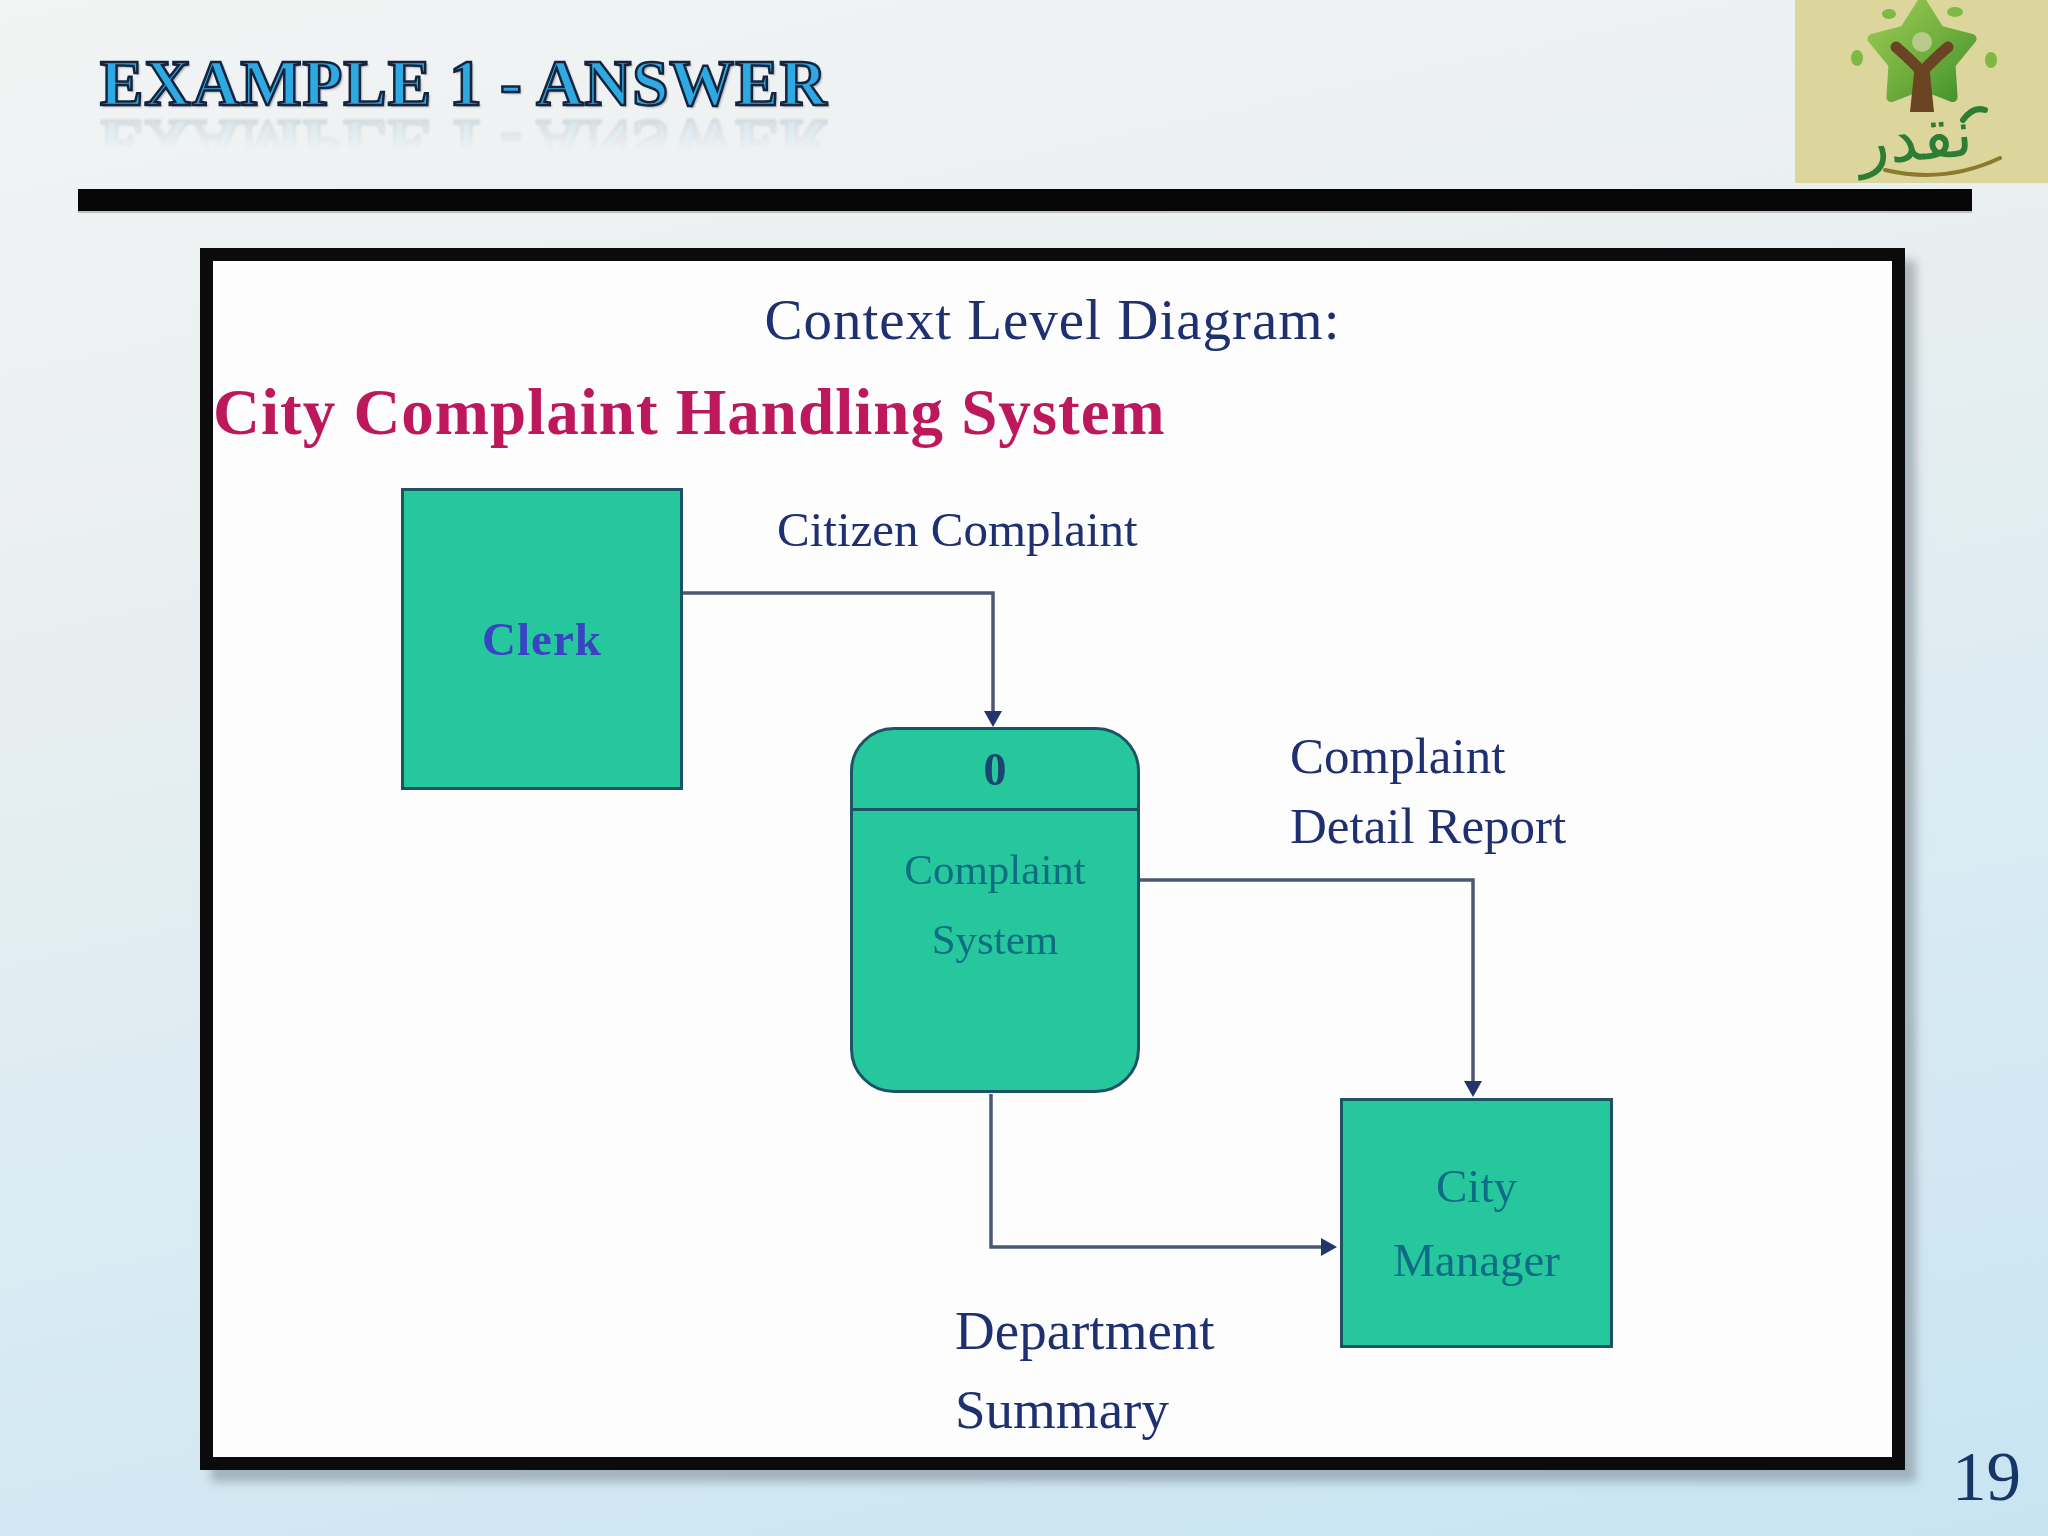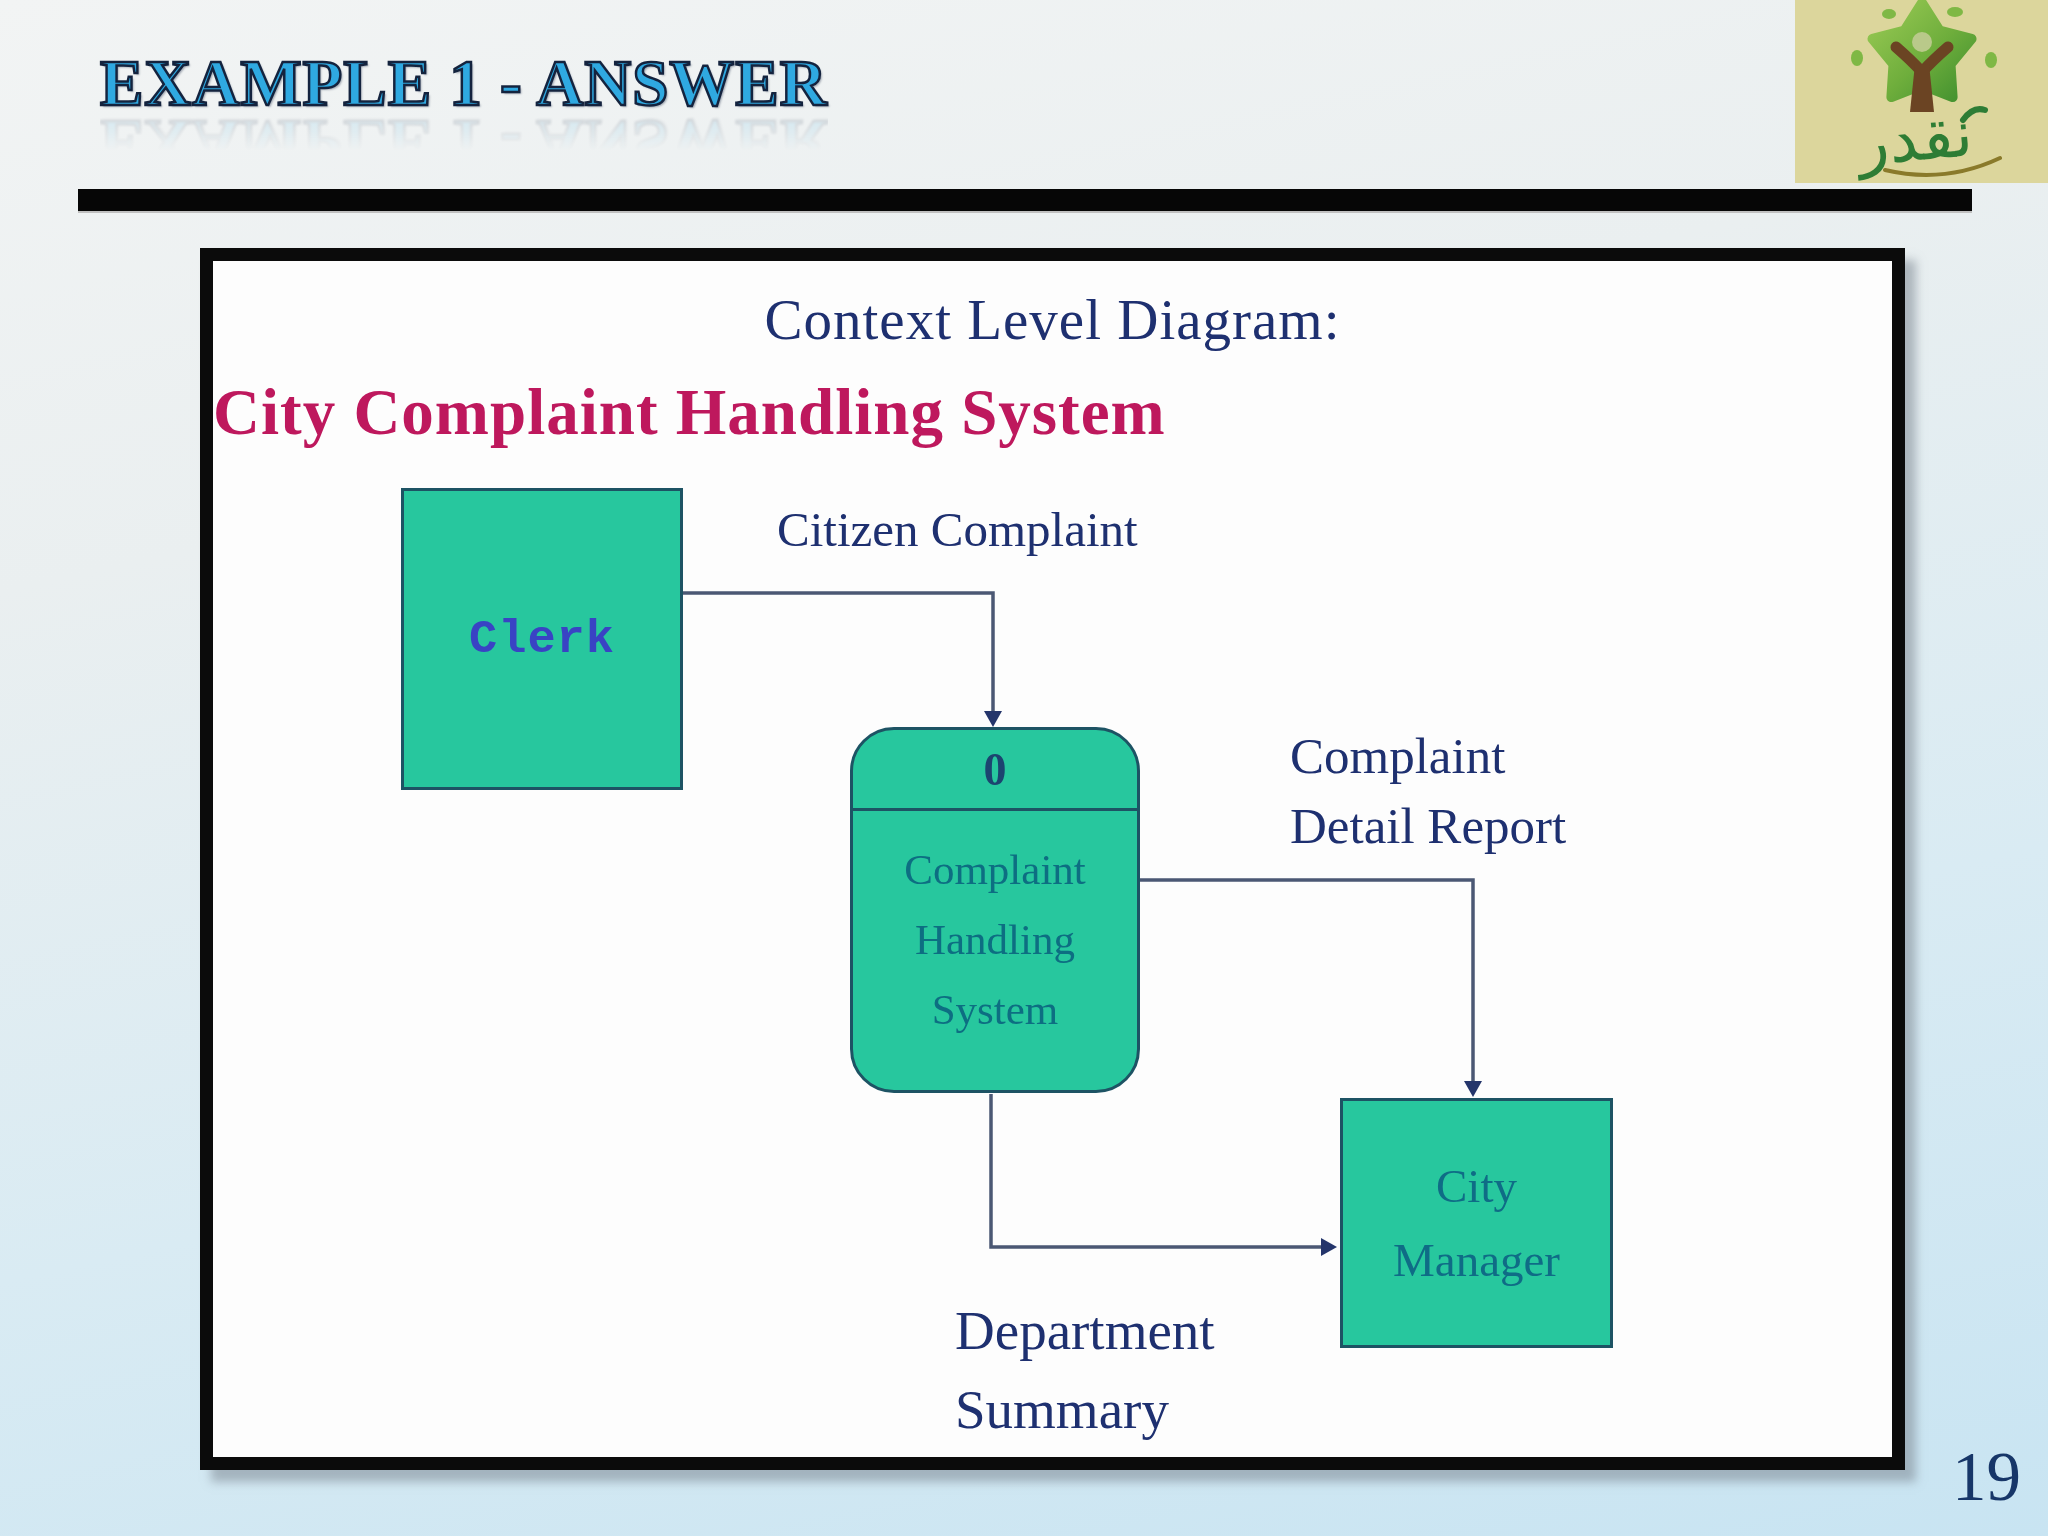--- a/index.html
+++ b/index.html
@@ -70,21 +70,21 @@
 
   .entity{
     position:absolute;
     background:#27c79e;
     border:3px solid #1d5364;
     display:flex;align-items:center;justify-content:center;
     text-align:center;
   }
   .clerk-box{left:188px;top:227px;width:282px;height:302px;}
   .clerk-label{
-    font-family:Liberation Mono, monospace;
+    font-family:Liberation Serif, serif;
     font-weight:bold;font-size:47px;color:#3943c4;
     letter-spacing:1px;
   }
 
   .process-box{
     position:absolute;left:637px;top:466px;width:290px;height:366px;
     background:#27c79e;
     border:3px solid #1d5364;
     border-radius:44px;
   }
@@ -174,21 +174,20 @@
     </svg>
 
     <div class="entity clerk-box">
       <span class="clerk-label">Clerk</span>
     </div>
 
     <div class="process-box">
       <div class="process-number">0</div>
       <div class="process-name">
         <div>Complaint</div>
-        <div>Handling</div>
         <div>System</div>
       </div>
     </div>
 
     <div class="entity manager-box">
       <div class="manager-label">
         <div>City</div>
         <div>Manager</div>
       </div>
     </div>

